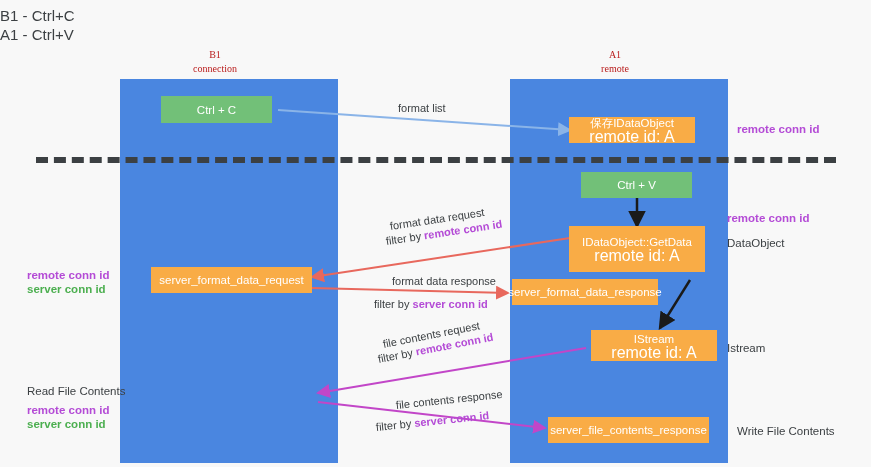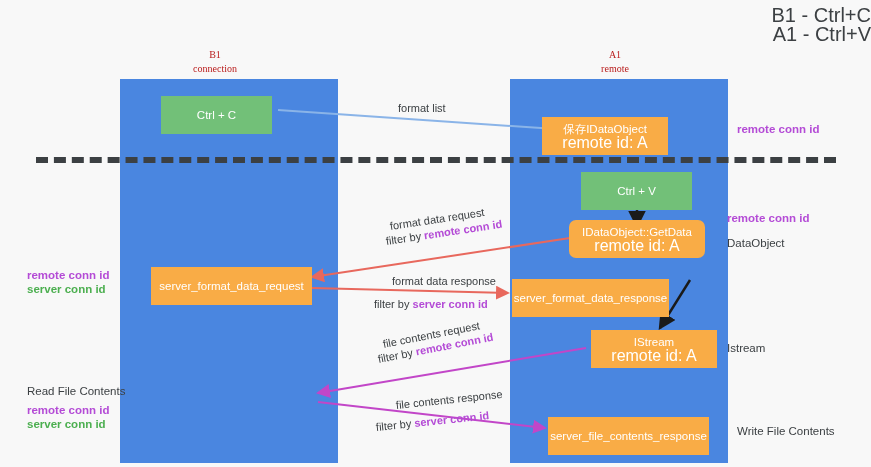--- a/index.html
+++ b/index.html
@@ -21,22 +21,22 @@
     width: 871px;
     height: 467px;
     background: #f8f8f8;
   }
   .abs { position: absolute; }
 
   
   .title {
     left: 0; top: 6px;
     width: 871px;
-    text-align: right;
-    font-size: 20px;
+    text-align: left;
+    font-size: 15px;
     line-height: 19px;
     color: #3c4043;
     white-space: pre-line;
   }
 
   
   .col-header {
     text-align: center;
     font-size: 10px;
     line-height: 14px;
@@ -61,21 +61,21 @@
   .node {
     box-sizing: border-box;
     display: flex;
     flex-direction: column;
     align-items: center;
     justify-content: center;
     color: #ffffff;
     font-size: 11.5px;
     line-height: 14px;
     text-align: center;
-    padding: 19px 4px;
+    padding: 13px 4px;
   }
   .node.green { background: #72c078; }
   .node.orange { background: #f9ac46; }
   .node .l2 { font-size: 16px; }
 
   
   .edge-label {
     font-size: 11px;
     line-height: 15px;
     color: #3c4043;
@@ -147,35 +147,35 @@
 
     <line x1="586" y1="348" x2="318" y2="393" stroke="#c246c8" stroke-width="2" marker-end="url(#ah-mag)"></line>
 
     <line x1="318" y1="402" x2="545" y2="428" stroke="#c246c8" stroke-width="2" marker-end="url(#ah-mag)"></line>
   </svg>
 
   <div class="abs divider"></div>
 
   <div class="abs node green" style="left:161px; top:96px; width:111px; height:27px;">Ctrl + C</div>
 
-  <div class="abs node orange" style="left:542px; top:117px; width:126px; height:24px;">
+  <div class="abs node orange" style="left:569px; top:117px; width:126px; height:24px;">
     <span>保存IDataObject</span>
     <span class="l2">remote id: A</span>
   </div>
 
   <div class="abs node green" style="left:581px; top:172px; width:111px; height:25px;">Ctrl + V</div>
 
-  <div class="abs node orange" style="left:569px; top:220px; width:136px; height:31px;border-radius:7px;">
+  <div class="abs node orange" style="left:569px; top:226px; width:136px; height:46px;">
     <span>IDataObject::GetData</span>
     <span class="l2">remote id: A</span>
   </div>
 
   <div class="abs node orange" style="left:151px; top:267px; width:161px; height:26px;">server_format_data_request</div>
 
-  <div class="abs node orange" style="left:512px; top:279px; width:157px; height:26px;">server_format_data_response</div>
+  <div class="abs node orange" style="left:512px; top:279px; width:146px; height:26px;">server_format_data_response</div>
 
   <div class="abs node orange" style="left:591px; top:330px; width:126px; height:31px;">
     <span>IStream</span>
     <span class="l2">remote id: A</span>
   </div>
 
 
   <div class="abs node orange" style="left:548px; top:417px; width:161px; height:26px;">server_file_contents_response</div>
 
   <div class="abs edge-label" style="left:398px; top:101px;">format list</div>

